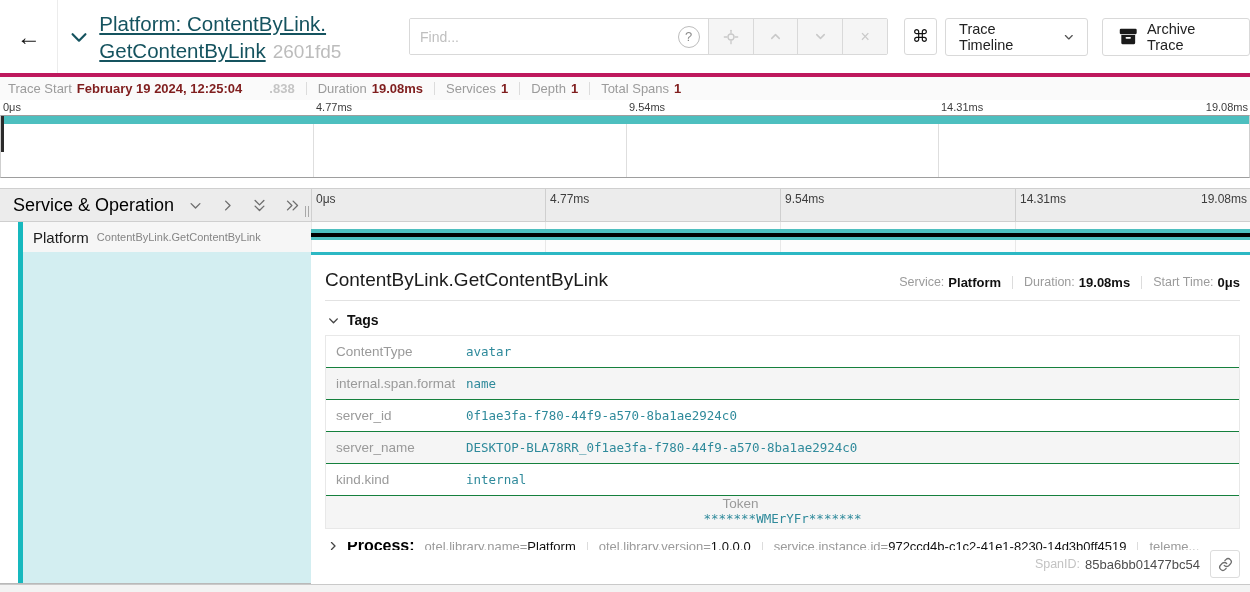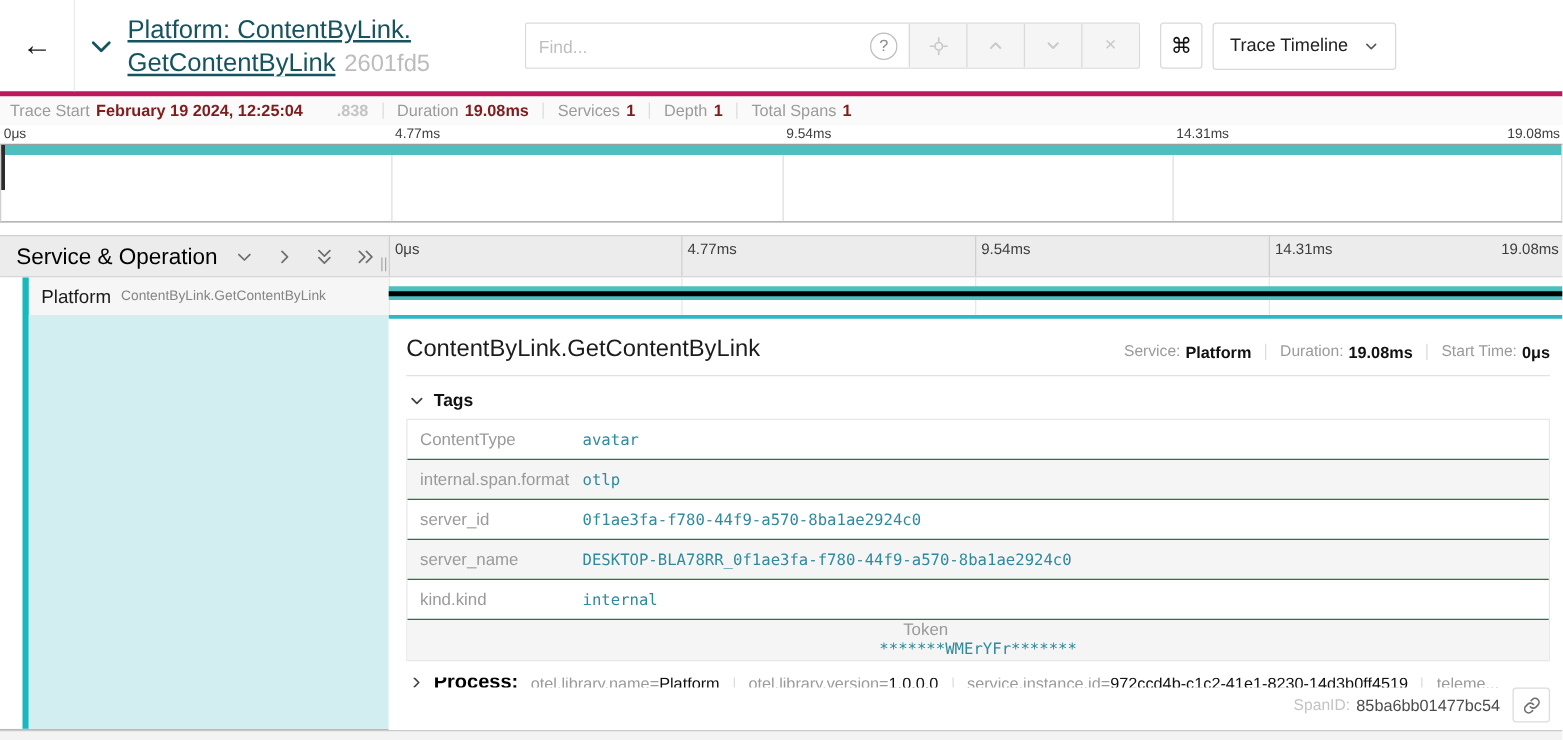--- a/index.html
+++ b/index.html
@@ -160,20 +160,28 @@
     <span>⌘</span>
   </div>
 
   <div class="view-dd">
     <span>Trace Timeline</span>
     <svg width="12" height="12" viewBox="0 0 24 24" fill="none" stroke="#555" stroke-width="2.6" stroke-linecap="round" stroke-linejoin="round">
         <polyline points="5 9 12 16 19 9"></polyline>
       </svg>
   </div>
 
+  <div class="archive-btn">
+    <svg width="19" height="17" viewBox="0 0 24 22" fill="#1a1a1a">
+        <rect x="1" y="1" width="22" height="7" rx="1.5"></rect>
+        <path d="M3 9h18v10.5A1.5 1.5 0 0 1 19.5 21h-15A1.5 1.5 0 0 1 3 19.5z"></path>
+        <rect x="8.5" y="11.5" width="7" height="2.4" rx="1.2" fill="#fff"></rect>
+      </svg>
+    <span>Archive Trace</span>
+  </div>
 </div>
 
 <div class="summary-bar">
   <span class="lbl">Trace Start</span>
   <span class="val">February 19 2024, 12:25:04</span>
   <span class="dim">.838</span>
   <span class="sep"></span>
   <span class="lbl">Duration</span>
   <span class="val">19.08ms</span>
   <span class="sep"></span>
@@ -283,21 +291,21 @@
       <span class="tags-label">Tags</span>
     </div>
 
     <div class="kv-table">
       <div class="kv-row">
         <span class="kv-key">ContentType</span>
         <span class="kv-val">avatar</span>
       </div>
       <div class="kv-row">
         <span class="kv-key">internal.span.format</span>
-        <span class="kv-val">otlp</span>
+        <span class="kv-val">name</span>
       </div>
       <div class="kv-row">
         <span class="kv-key">server_id</span>
         <span class="kv-val">0f1ae3fa-f780-44f9-a570-8ba1ae2924c0</span>
       </div>
       <div class="kv-row">
         <span class="kv-key">server_name</span>
         <span class="kv-val">DESKTOP-BLA78RR_0f1ae3fa-f780-44f9-a570-8ba1ae2924c0</span>
       </div>
       <div class="kv-row">

